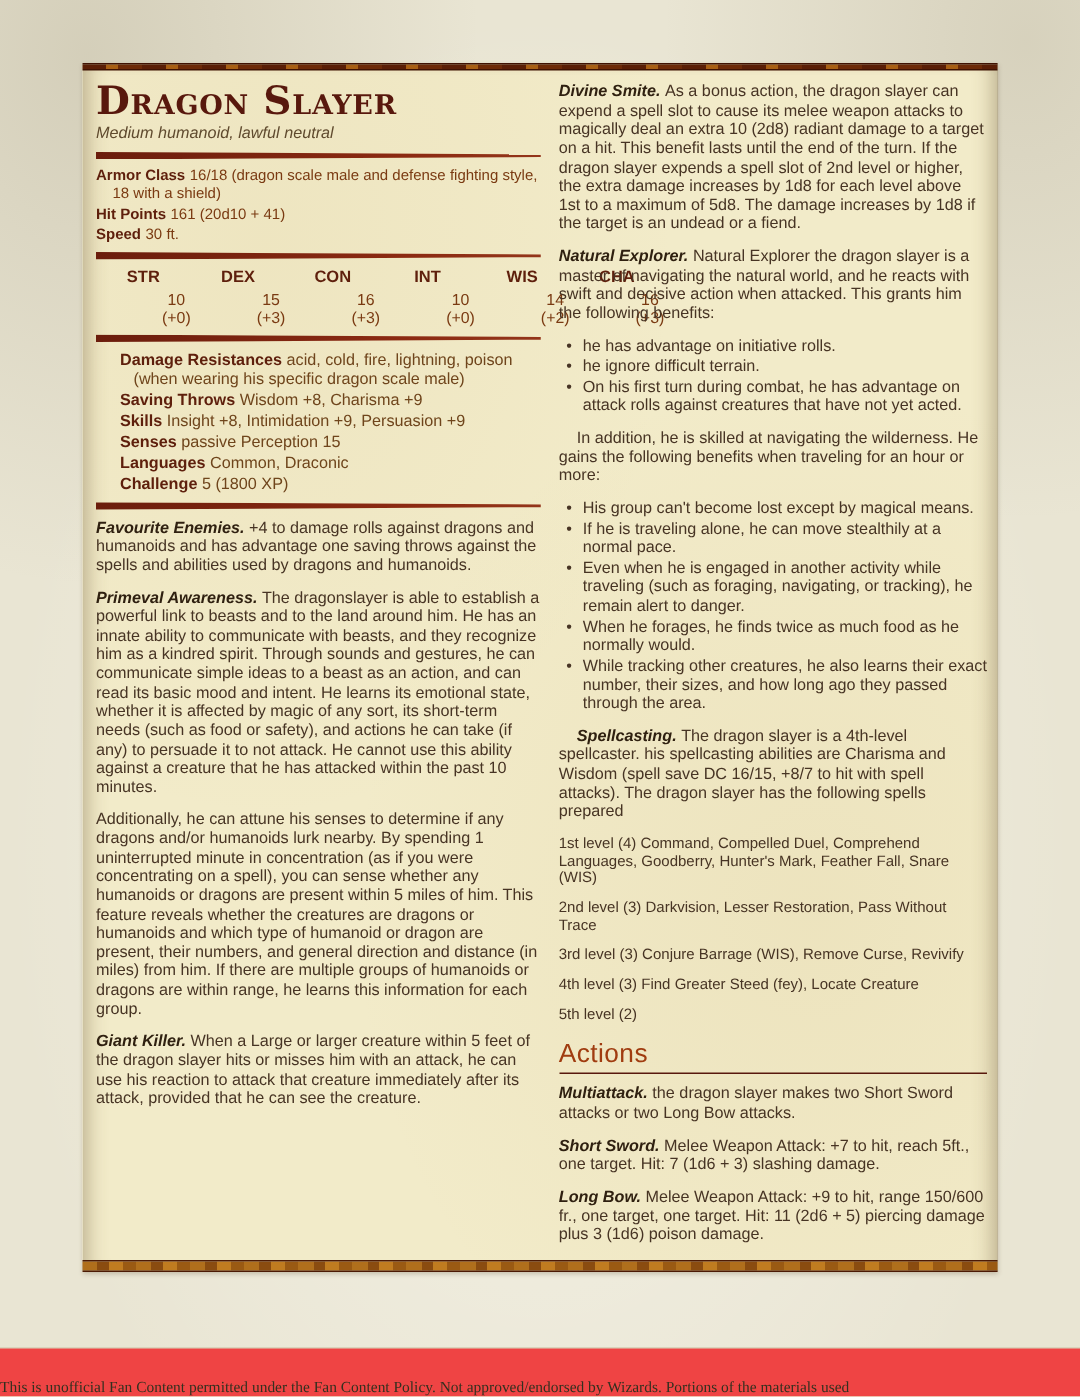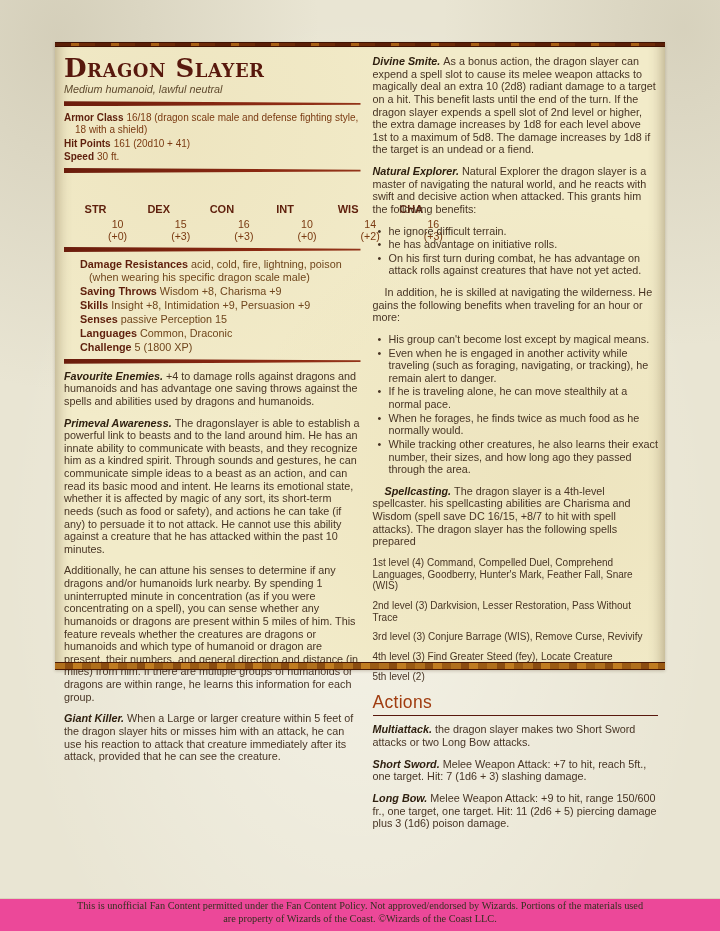--- a/index.html
+++ b/index.html
@@ -6,21 +6,21 @@
   body{
     width:720px;height:931px;overflow:hidden;position:relative;
     font-family:"Liberation Sans",sans-serif;
     background:
       radial-gradient(ellipse at 8% 4%, rgba(150,140,110,.25), rgba(0,0,0,0) 28%),
       radial-gradient(ellipse at 95% 3%, rgba(150,140,110,.22), rgba(0,0,0,0) 25%),
       radial-gradient(ellipse at 50% 60%, rgba(255,255,250,.5), rgba(0,0,0,0) 70%),
       #e9e5d3;
   }
   .sheet{
-    position:absolute;left:55px;top:42px;width:610px;height:628px;
+    position:absolute;left:55px;top:42px;width:610px;height:806px;
     background:
       radial-gradient(ellipse at 20% 15%, rgba(190,160,90,.08), rgba(0,0,0,0) 40%),
       radial-gradient(ellipse at 80% 70%, rgba(190,160,90,.10), rgba(0,0,0,0) 45%),
       #f2ebc9;
     box-shadow:
       inset 10px 0 14px -8px rgba(101,81,49,.45),
       inset -10px 0 14px -8px rgba(101,81,49,.45),
       0 1px 3px rgba(80,60,30,.25);
     box-sizing:border-box;
   }
@@ -52,21 +52,21 @@
   }
 
   .stat-line{
     font-size:10px;line-height:1.22;color:#7a3a12;
     padding-left:11px;text-indent:-11px;margin:0 0 1px 0;
   }
   .stat-line .lbl{font-weight:bold;color:#5e1f0c;margin-right:3px;}
 
   .abilities{display:flex;margin:4px 0 2px 0;}
   .ab{flex:1;text-align:center;}
-  .ab .ab-name{font-weight:bold;font-size:11px;color:#5e1f0c;margin-top:24px;}
+  .ab .ab-name{font-weight:bold;font-size:11px;color:#5e1f0c;}
   .ab .ab-val{font-size:10.6px;color:#7a3a12;margin-top:3px;margin-left:44px;}
 
   .detail-line{
     font-size:10.8px;line-height:1.2;color:#6f451c;
     padding-left:9px;text-indent:-9px;margin:0 0 1px 16px;
   }
   .detail-line .lbl{font-weight:bold;color:#5e1f0c;margin-right:3px;}
 
   p.trait{font-size:10.8px;line-height:1.17;color:#473424;margin:0 0 9px 0;}
   p.trait .tname{font-weight:bold;font-style:italic;color:#2f2010;margin-right:3px;}
@@ -82,22 +82,22 @@
 
   .spell-line{font-size:10px;line-height:1.17;color:#473424;margin:0 0 8px 0;}
 
   .actions-heading{
     font-size:17.5px;color:#a03c10;letter-spacing:.3px;
     border-bottom:1px solid #58180d;padding-bottom:2px;margin:10px 0 7px 0;
   }
 
   .footer{
     position:absolute;left:0;bottom:0;width:720px;height:33px;
-    background:#ec4899;border-top:1px solid #d9d4bb;
-    text-align:center;padding-top:0;box-sizing:border-box;
+    background:#ef4444;border-top:1px solid #d9d4bb;
+    text-align:left;padding-top:20px;box-sizing:border-box;
     font-family:"Liberation Serif",serif;font-size:10.3px;color:#33301f;line-height:1.3;
   }
 </style>
 </head>
 <body>
 
 <div class="sheet">
   <div class="top-rule"></div>
 
   <div class="columns">
@@ -184,31 +184,31 @@
 
     <div class="col right">
       <p class="trait">
         <span class="tname">Divine Smite.</span><span>As a bonus action, the dragon slayer can expend a spell slot to cause its melee weapon attacks to magically deal an extra 10 (2d8) radiant damage to a target on a hit. This benefit lasts until the end of the turn. If the dragon slayer expends a spell slot of 2nd level or higher, the extra damage increases by 1d8 for each level above 1st to a maximum of 5d8. The damage increases by 1d8 if the target is an undead or a fiend.</span>
       </p>
       <p class="trait">
         <span class="tname">Natural Explorer.</span><span>Natural Explorer the dragon slayer is a master of navigating the natural world, and he reacts with swift and decisive action when attacked. This grants him the following benefits:</span>
       </p>
 
       <ul class="benefits">
+        <li>he has advantage on initiative rolls.</li>
         <li>he ignore difficult terrain.</li>
-        <li>he has advantage on initiative rolls.</li>
         <li>On his first turn during combat, he has advantage on attack rolls against creatures that have not yet acted.</li>
       </ul>
 
       <p class="plain indent">In addition, he is skilled at navigating the wilderness. He gains the following benefits when traveling for an hour or more:</p>
 
       <ul class="benefits">
         <li>His group can't become lost except by magical means.</li>
+        <li>If he is traveling alone, he can move stealthily at a normal pace.</li>
         <li>Even when he is engaged in another activity while traveling (such as foraging, navigating, or tracking), he remain alert to danger.</li>
-        <li>If he is traveling alone, he can move stealthily at a normal pace.</li>
         <li>When he forages, he finds twice as much food as he normally would.</li>
         <li>While tracking other creatures, he also learns their exact number, their sizes, and how long ago they passed through the area.</li>
       </ul>
 
       <p class="trait indent">
         <span class="tname">Spellcasting.</span><span>The dragon slayer is a 4th-level spellcaster. his spellcasting abilities are Charisma and Wisdom (spell save DC 16/15, +8/7 to hit with spell attacks). The dragon slayer has the following spells prepared</span>
       </p>
 
       <div class="spell-line">1st level (4) Command, Compelled Duel, Comprehend Languages, Goodberry, Hunter's Mark, Feather Fall, Snare (WIS)</div>
       <div class="spell-line">2nd level (3) Darkvision, Lesser Restoration, Pass Without Trace</div>

